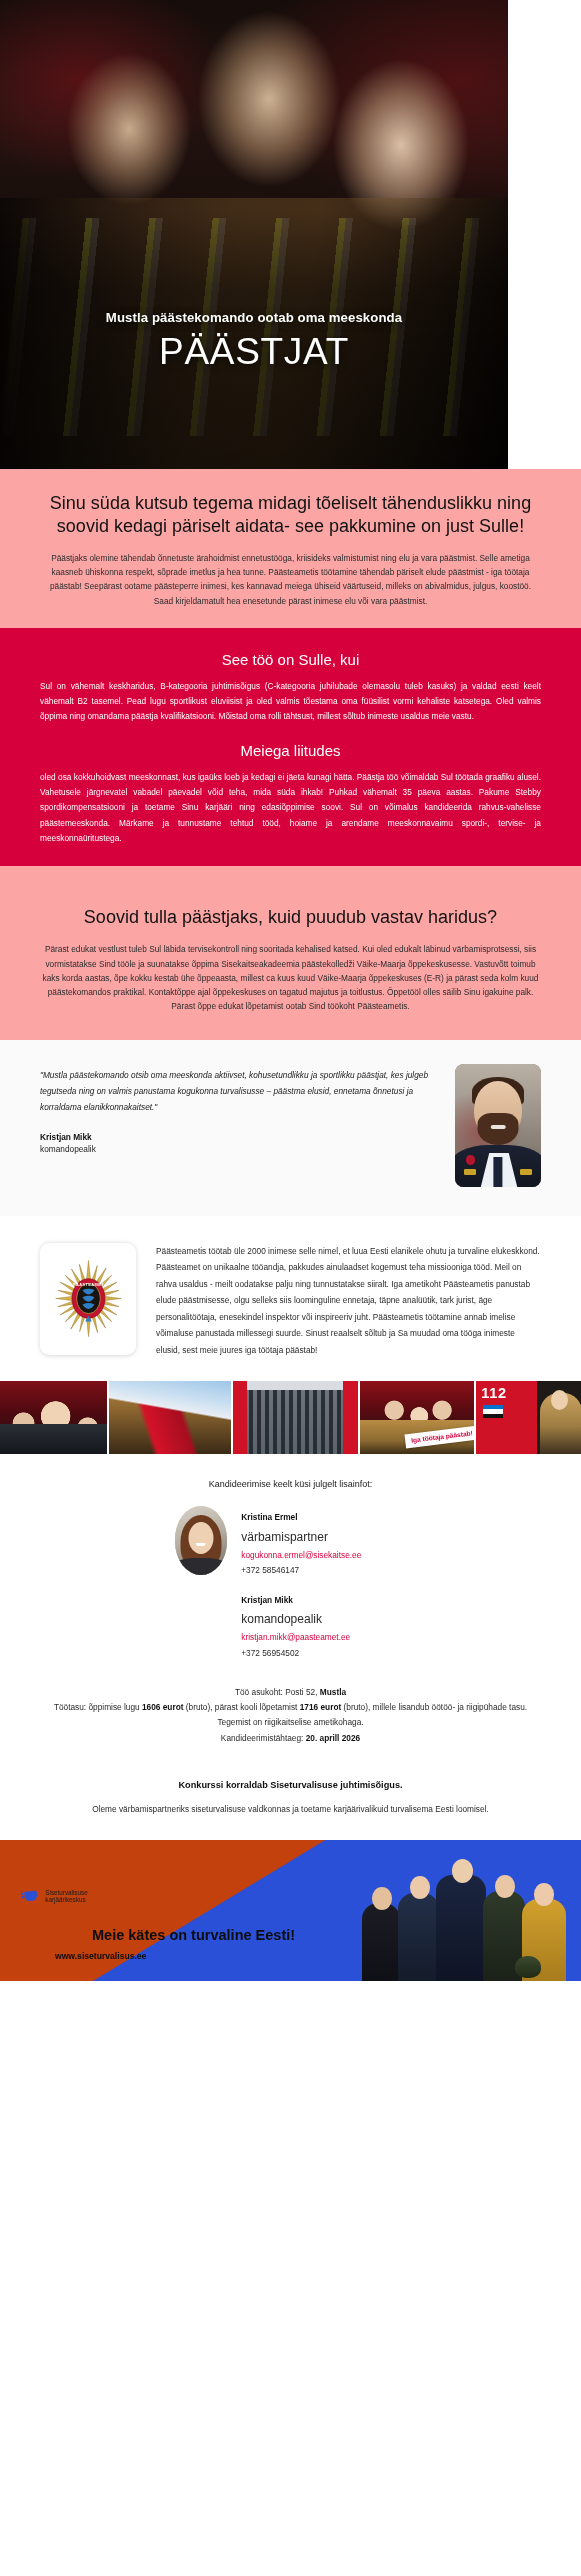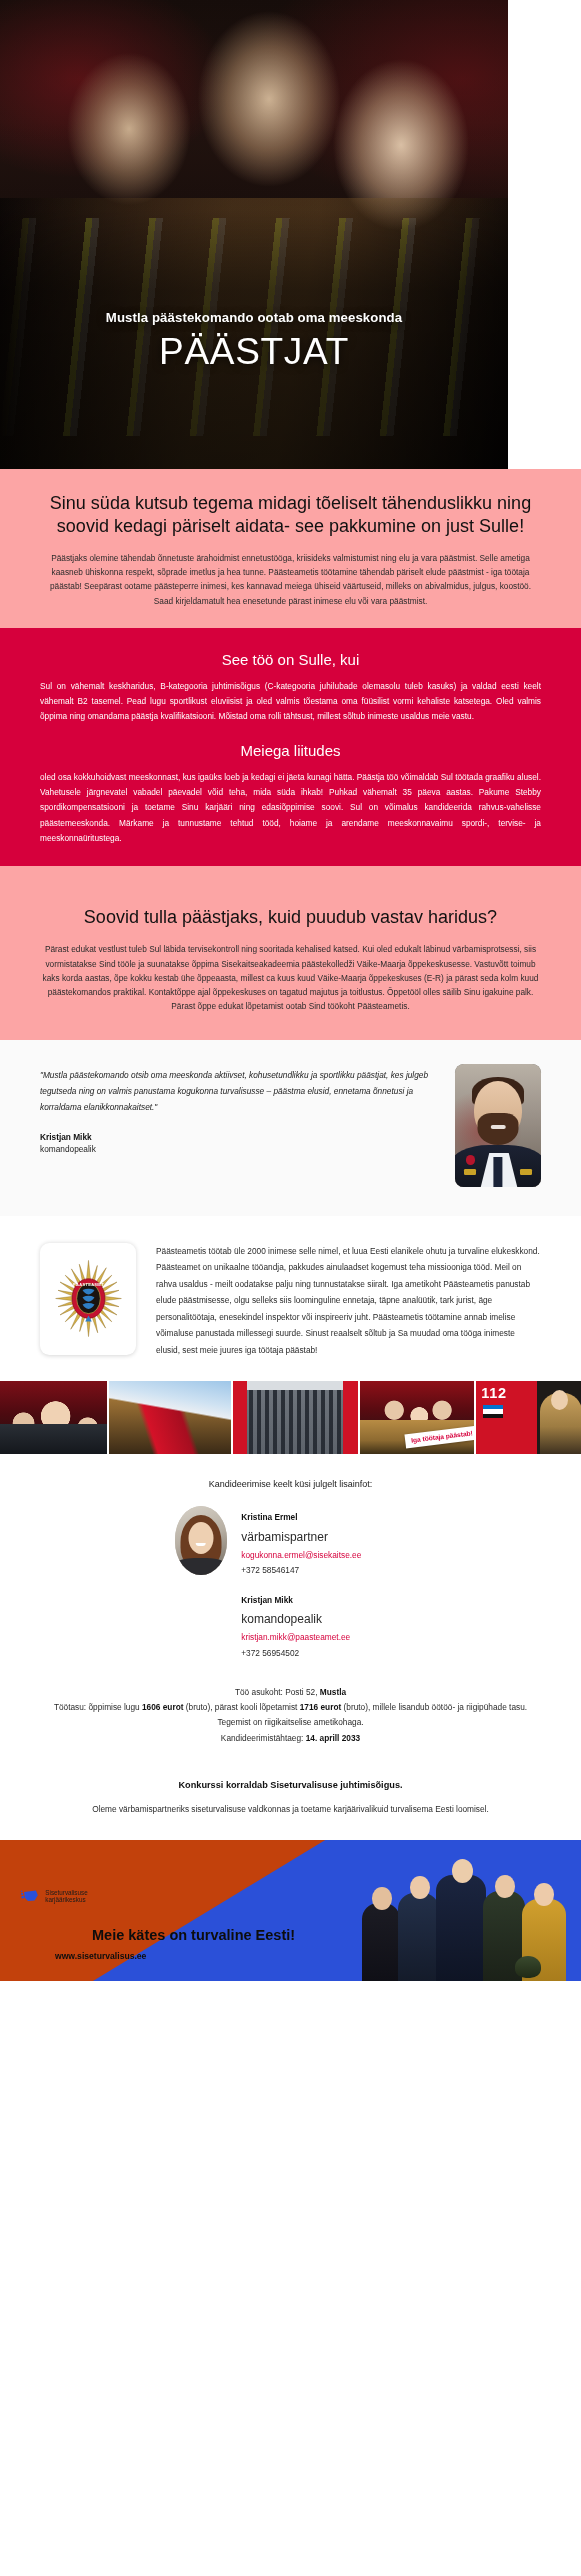--- a/index.html
+++ b/index.html
@@ -585,21 +585,21 @@
 
 <section class="terms">
   <p>
     <span>Töö asukoht: Posti 52, </span><b>Mustla</b>
   </p>
   <p>
     <span>Töötasu: õppimise lugu </span><b>1606 eurot</b><span> (bruto), pärast kooli lõpetamist </span><b>1716 eurot</b><span> (bruto), millele lisandub öötöö- ja riigipühade tasu.</span>
   </p>
   <p>Tegemist on riigikaitselise ametikohaga.</p>
   <p>
-    <span>Kandideerimistähtaeg: </span><b>14. aprill 2033</b>
+    <span>Kandideerimistähtaeg: </span><b>20. aprill 2026</b>
   </p>
 </section>
 
 <section class="organizer">
   <div class="org-title">Konkurssi korraldab Siseturvalisuse juhtimisõigus.</div>
   <p>Oleme värbamispartneriks siseturvalisuse valdkonnas ja toetame karjäärivalikuid turvalisema Eesti loomisel.</p>
 </section>
 
 <footer class="footer">
   <div class="blue"></div>

